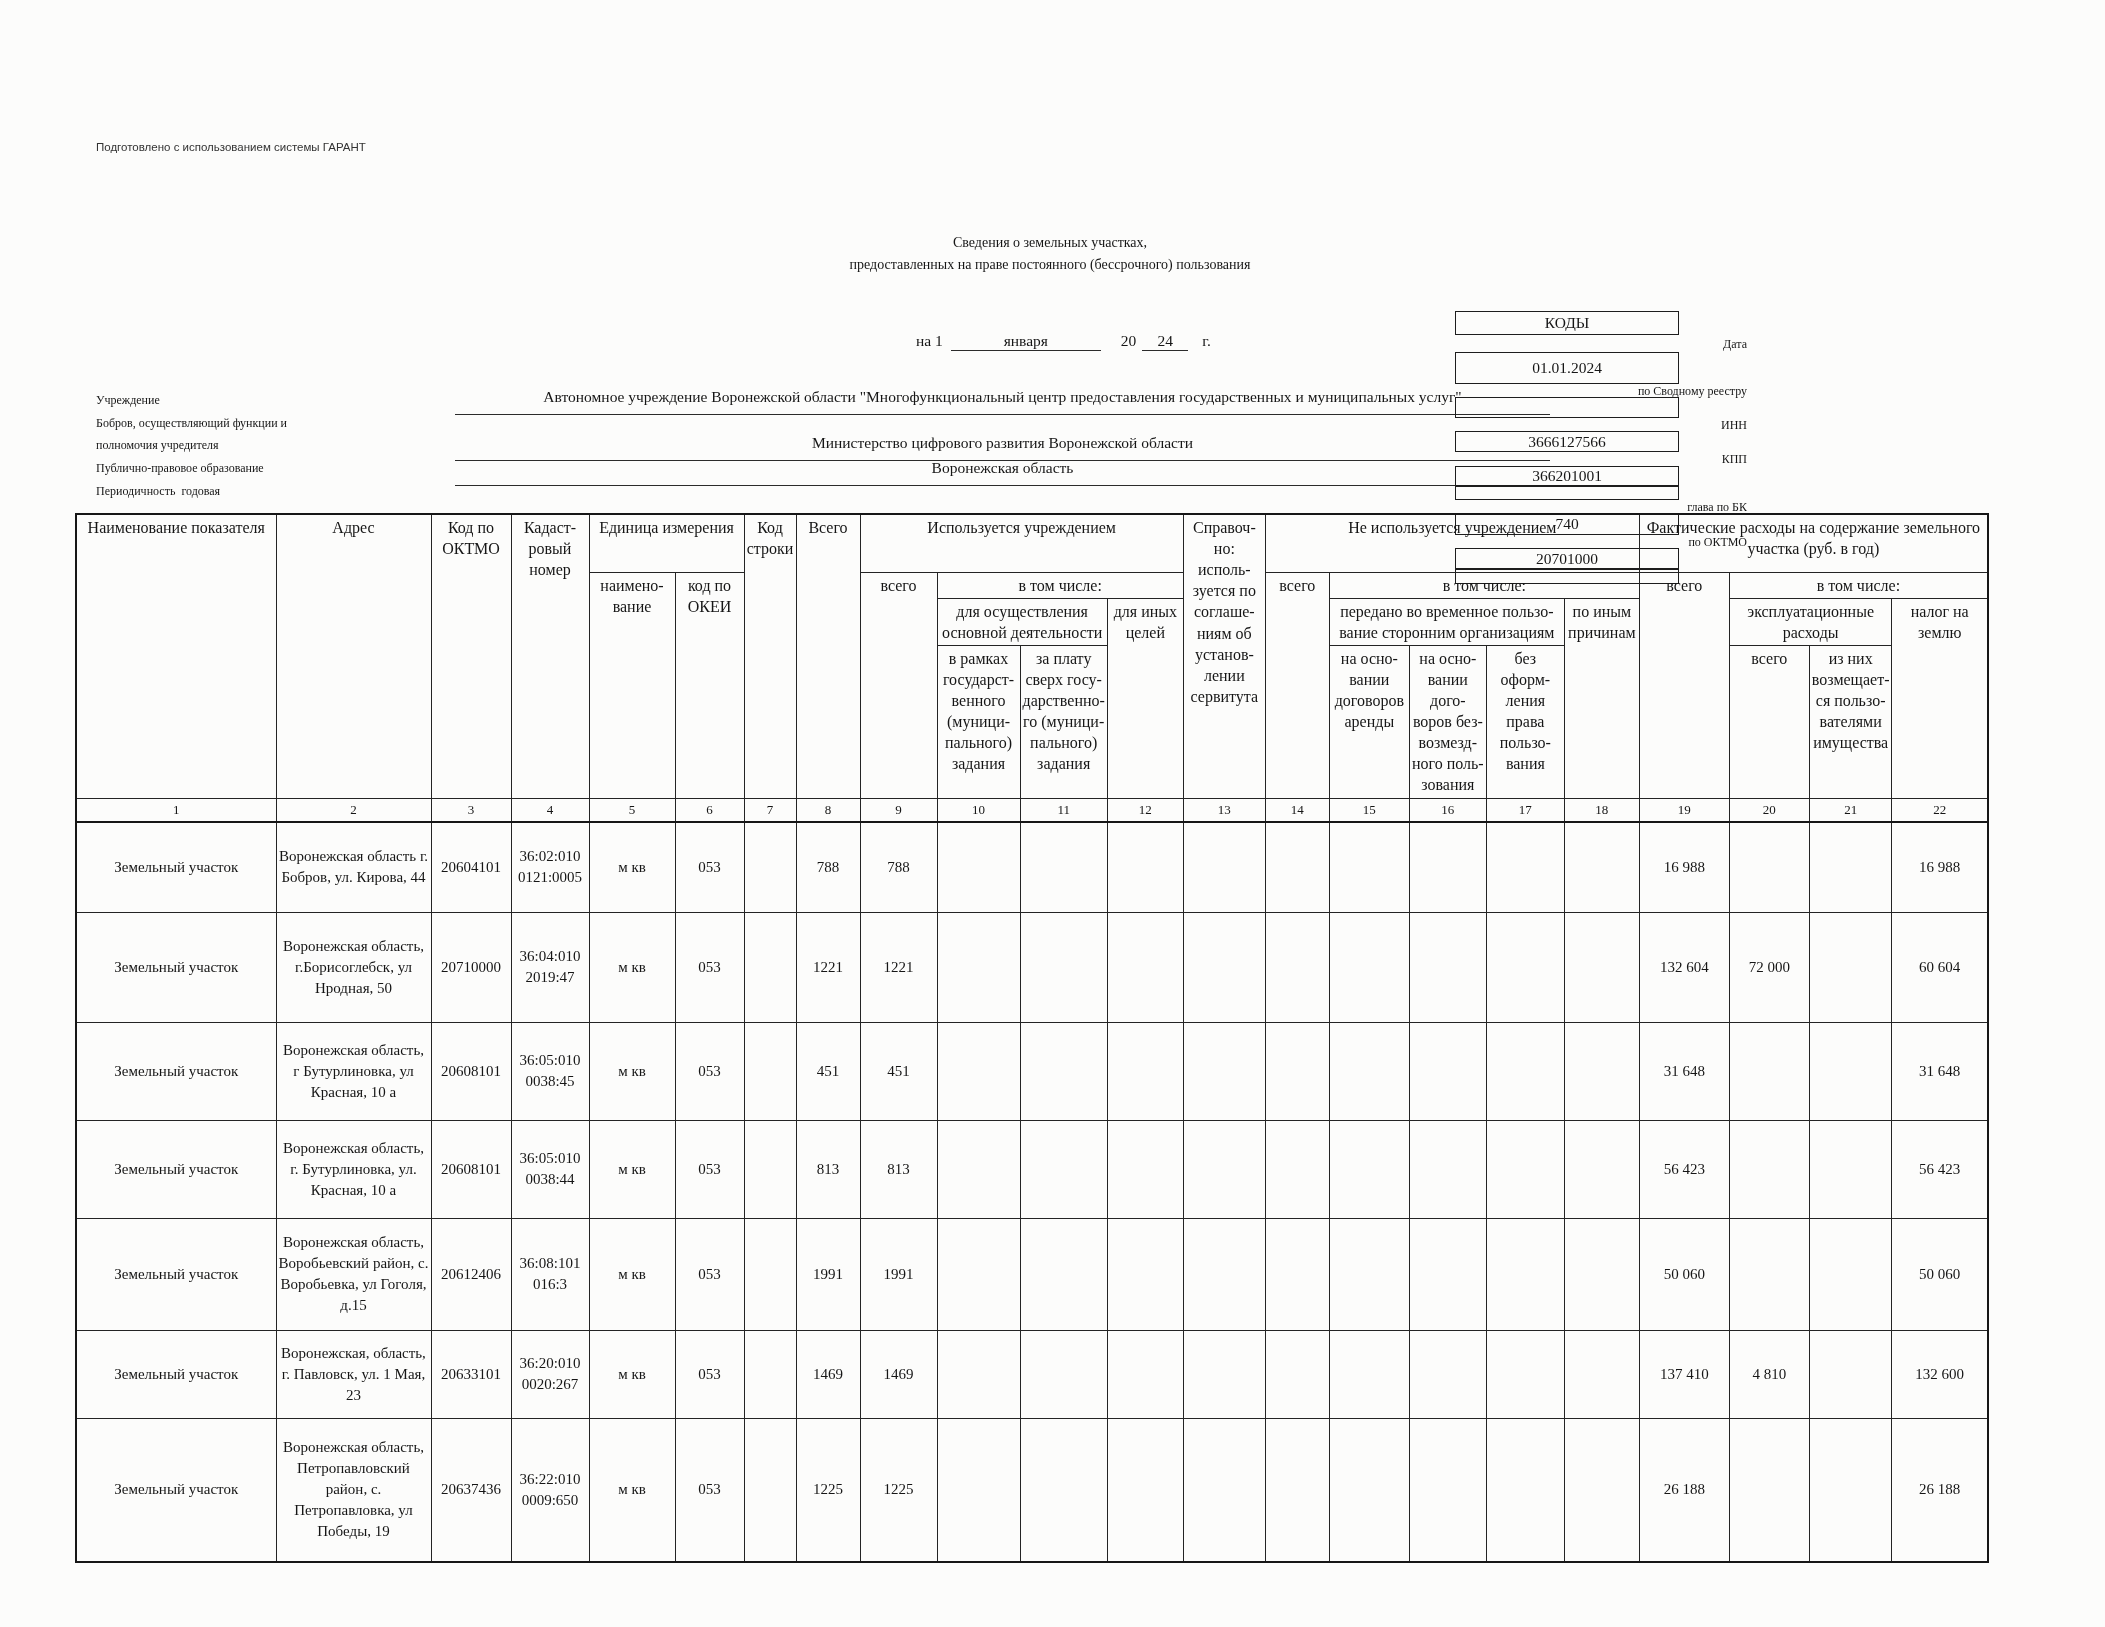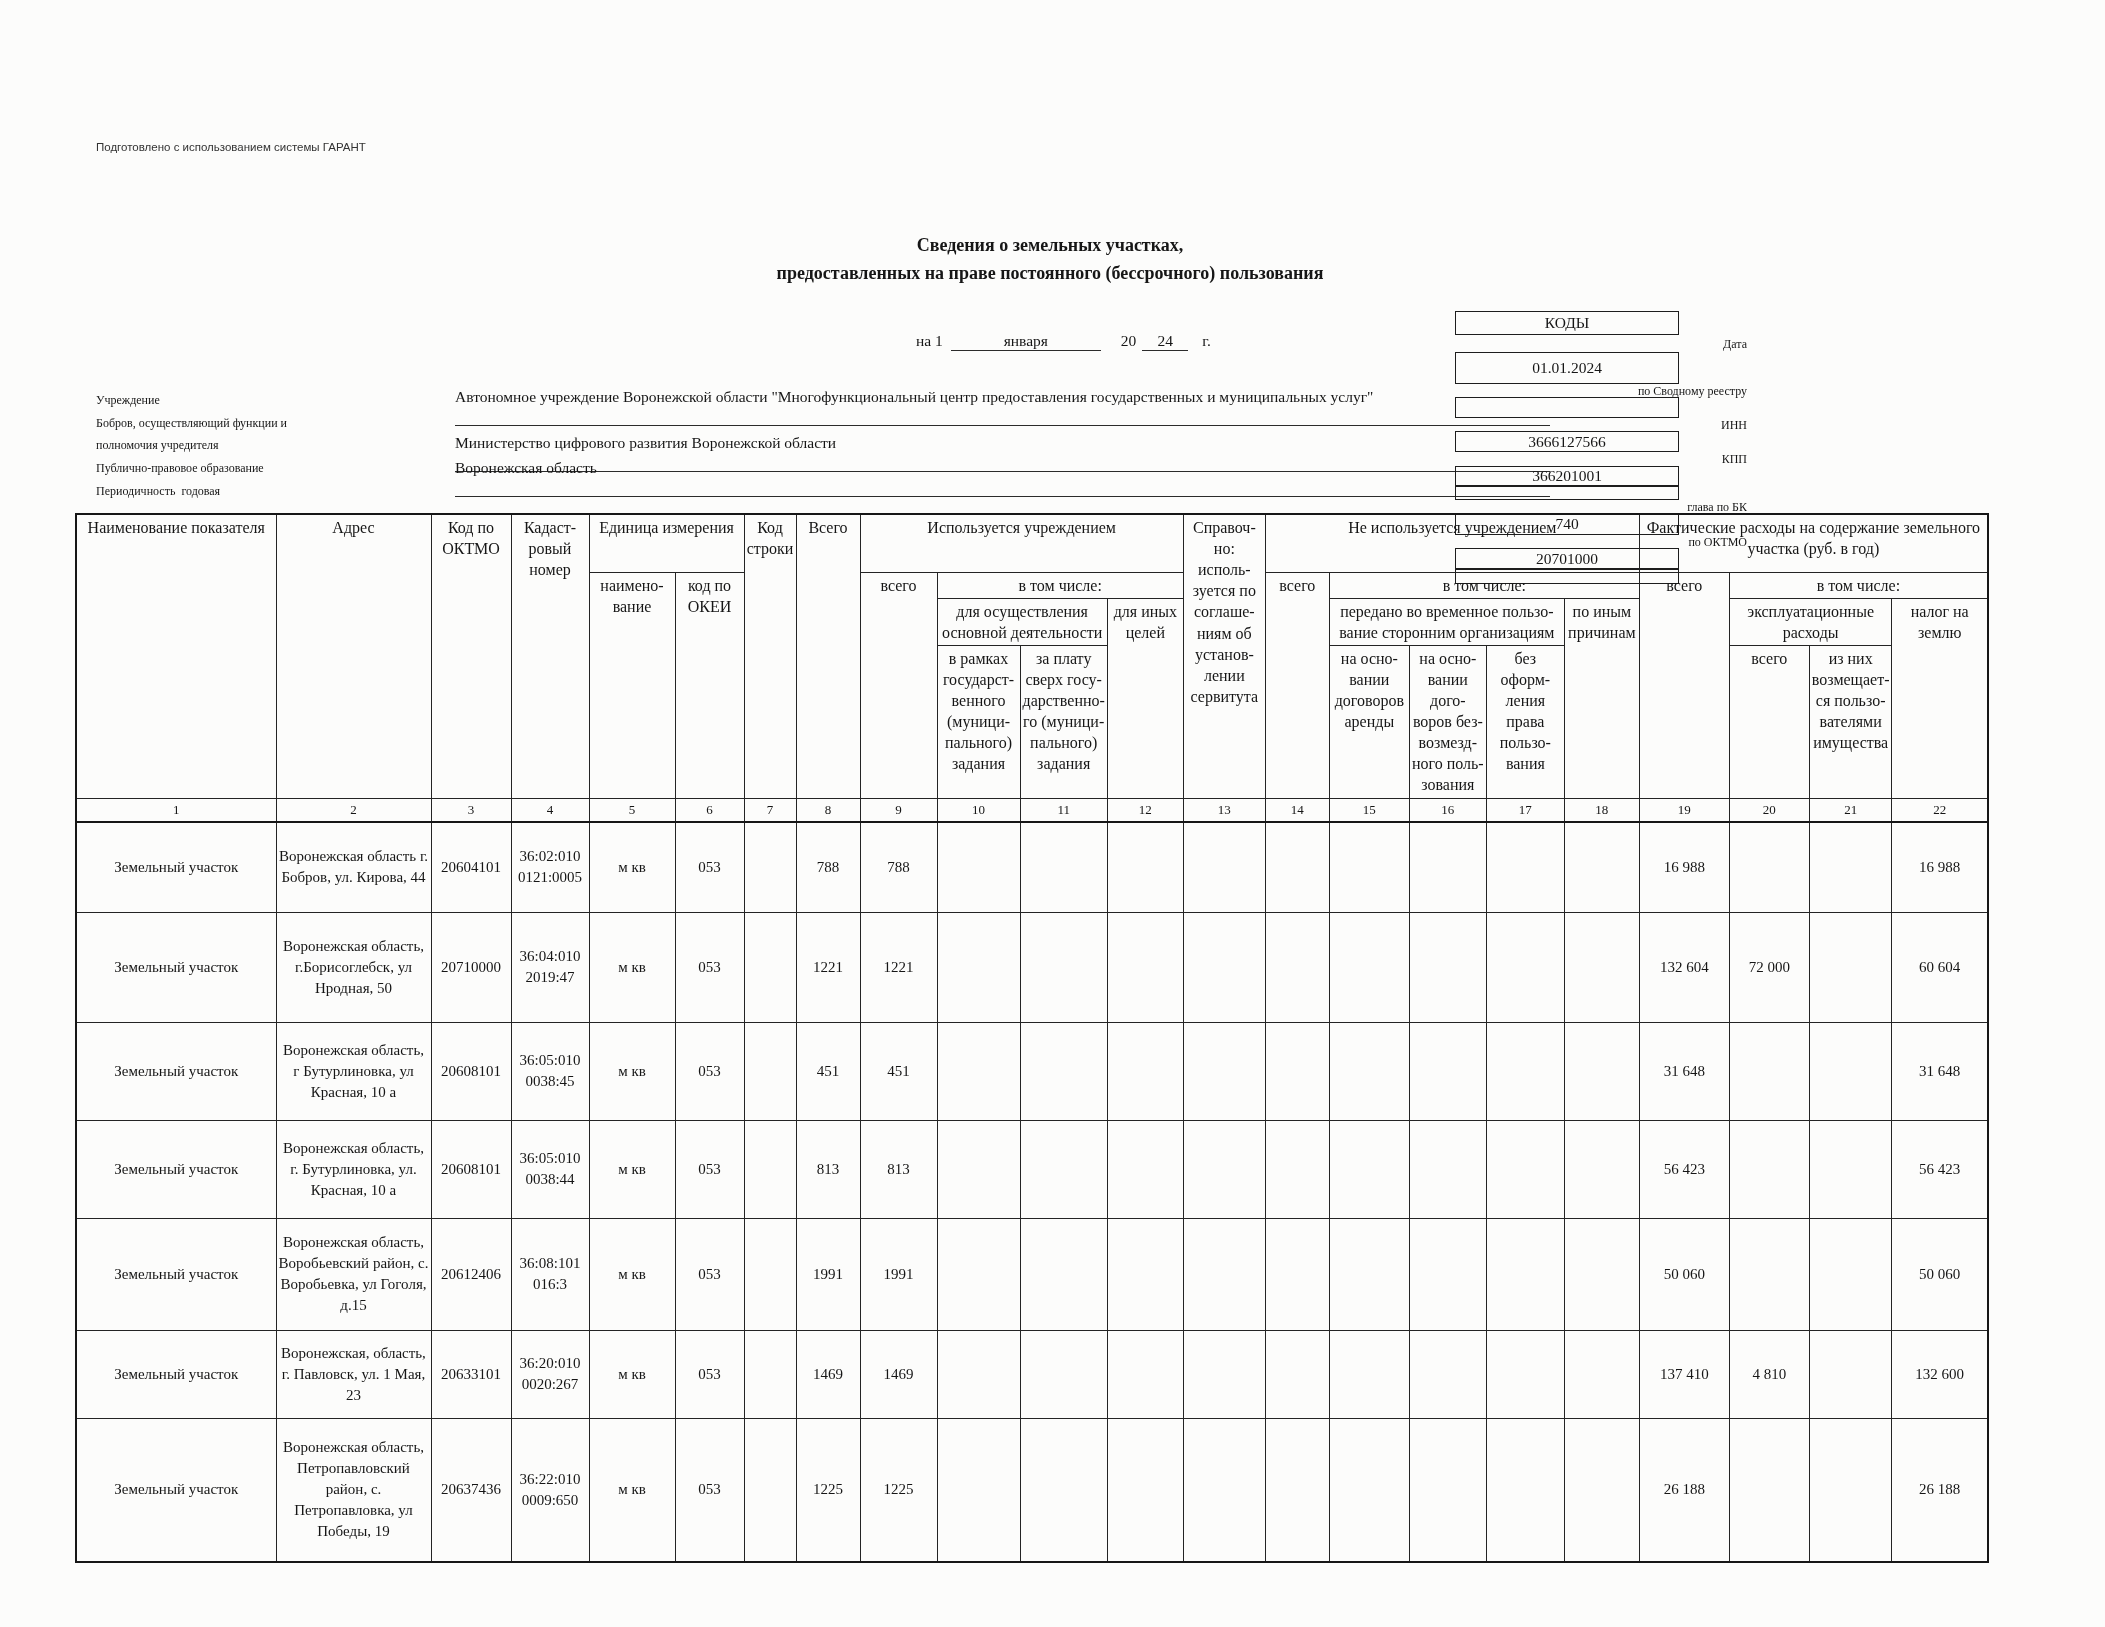--- a/index.html
+++ b/index.html
@@ -8,33 +8,33 @@
     position: relative; width: 2105px; height: 1627px;
     background: #fcfcfb; color: #161616;
     font-family: "Liberation Serif", serif; overflow: hidden;
   }
   .garant {
     position: absolute; left: 96px; top: 141px;
     font-family: "Liberation Sans", sans-serif; font-size: 11.5px; color: #333;
   }
   .title {
     position: absolute; left: 525px; top: 232px; width: 1050px;
-    text-align: center; font-weight: bold; font-size: 18px; line-height: 1.55;
+    text-align: center; font-weight: normal; font-size: 14px; line-height: 1.55;
   }
   .dateline { position: absolute; left: 916px; top: 332px; font-size: 15.5px; white-space: nowrap; }
   .ulseg { display: inline-block; border-bottom: 1.6px solid #2b2b2b; text-align: center; }
   .mon { width: 150px; margin-left: 8px; }
   .yr { margin-left: 20px; }
   .yy { width: 46px; margin-left: 6px; }
   .gd { margin-left: 14px; }
 
   .lbl { position: absolute; font-size: 12px; line-height: 22px; }
   .val {
-    position: absolute; text-align: left; font-size: 15.5px;
-    border-bottom: 1.6px solid #2b2b2b; padding-bottom: 19px; white-space: nowrap;
+    position: absolute; text-align: center; font-size: 15.5px;
+    border-bottom: 1.6px solid #2b2b2b; padding-bottom: 8px; white-space: nowrap;
   }
 
   .codes-box { position: absolute; left: 1455px; top: 311px; }
   .cb-row { display: flex; align-items: stretch; flex-direction: column; }
   .cb-label {
     width: 300px; padding-right: 8px; font-size: 12px;
     display: flex; align-items: center; justify-content: flex-end;
   }
   .cb-value {
     width: 224px; border: 1.8px solid #1d1d1d; margin-top: -1.8px;

